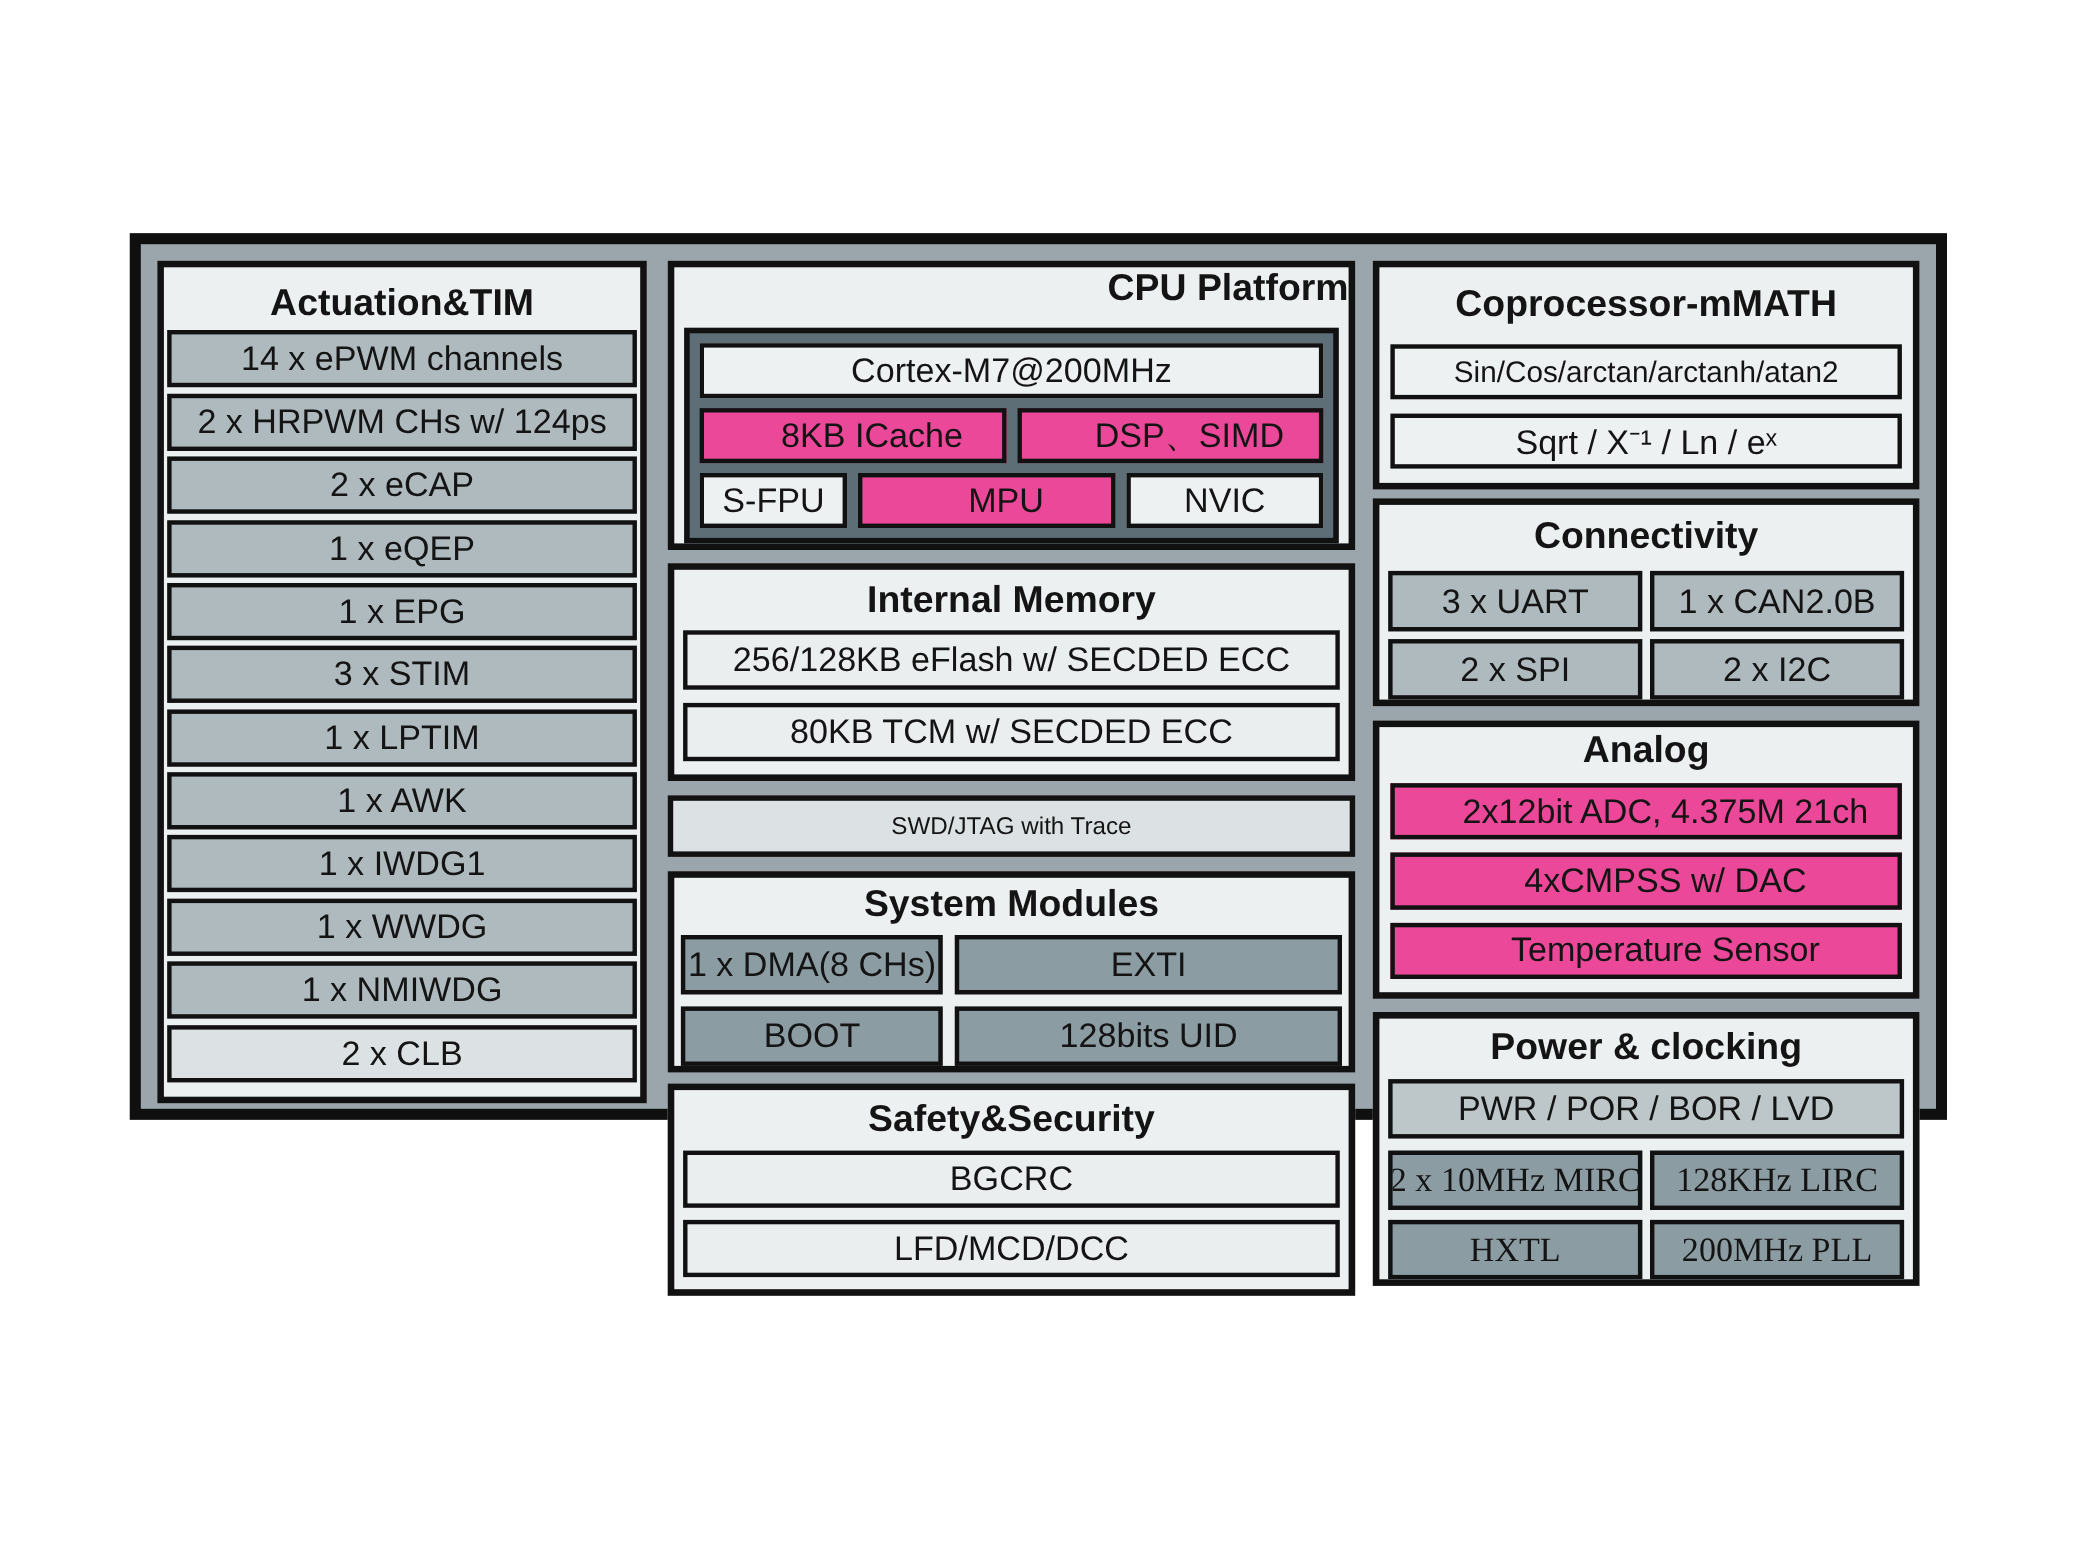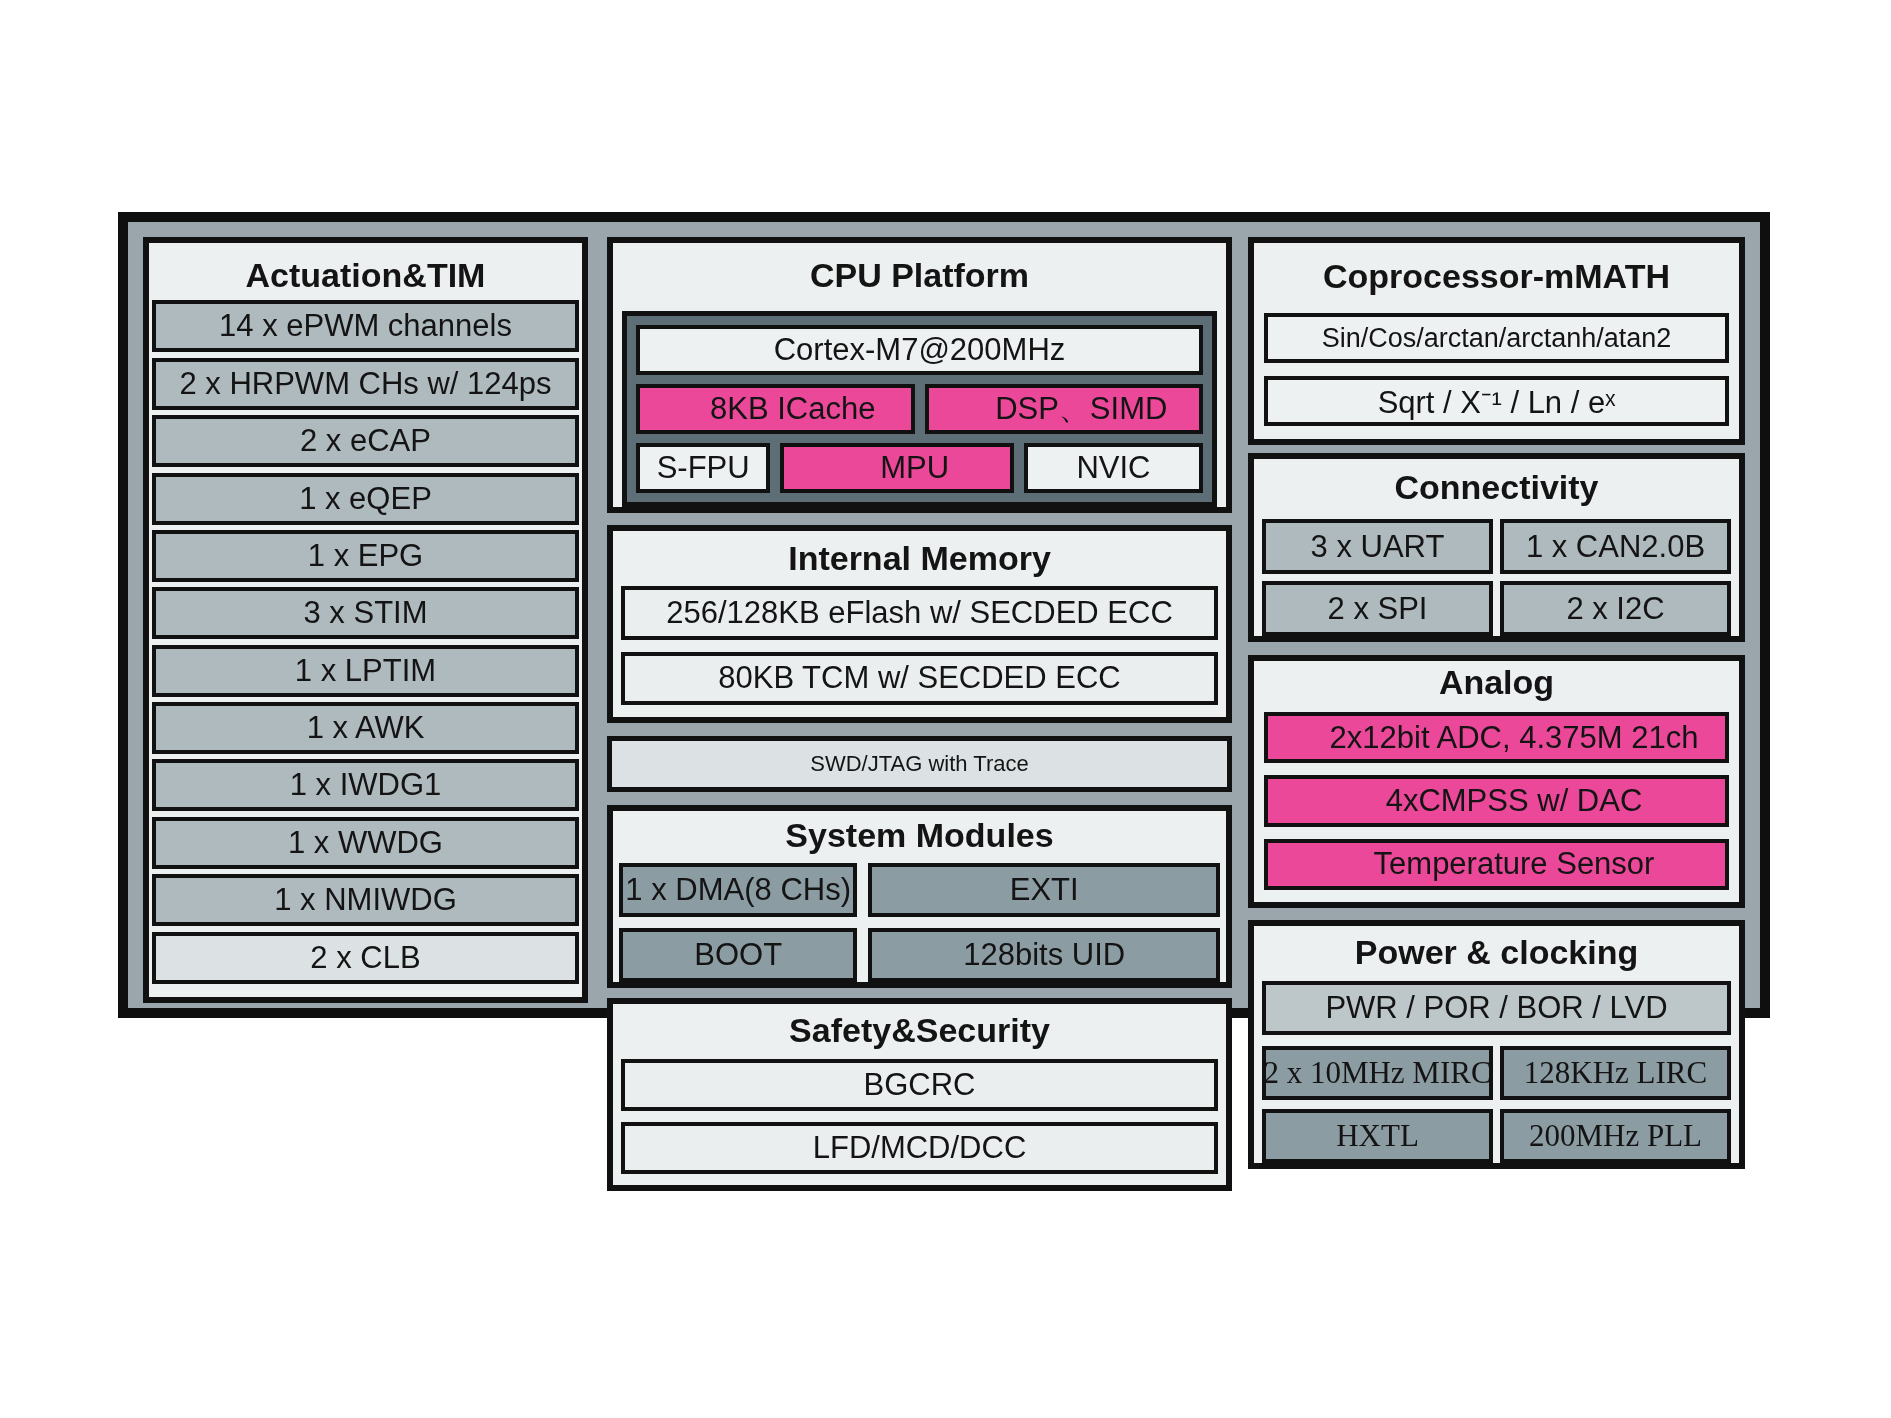--- a/index.html
+++ b/index.html
@@ -70,21 +70,21 @@
     flex: 1;
     display: flex;
     flex-direction: column;
     justify-content: space-evenly;
     padding: 0 3px 8px 3px;
   }
   .left-stack .bx { height: 52px; }
 
   
   .cpu-panel { height: 282px; margin-bottom: 12px; }
-  .cpu-panel .panel-title { padding-top: 13px; margin-bottom: 16px; }
+  .cpu-panel .panel-title { margin-bottom: 16px; text-align: right; }
   .cpu-core {
     box-sizing: border-box;
     margin: 0 9px;
     height: 196px;
     background: #5D6E76;
     border: 5px solid #111;
     padding: 9px;
     display: flex;
     flex-direction: column;
     gap: 9px;

